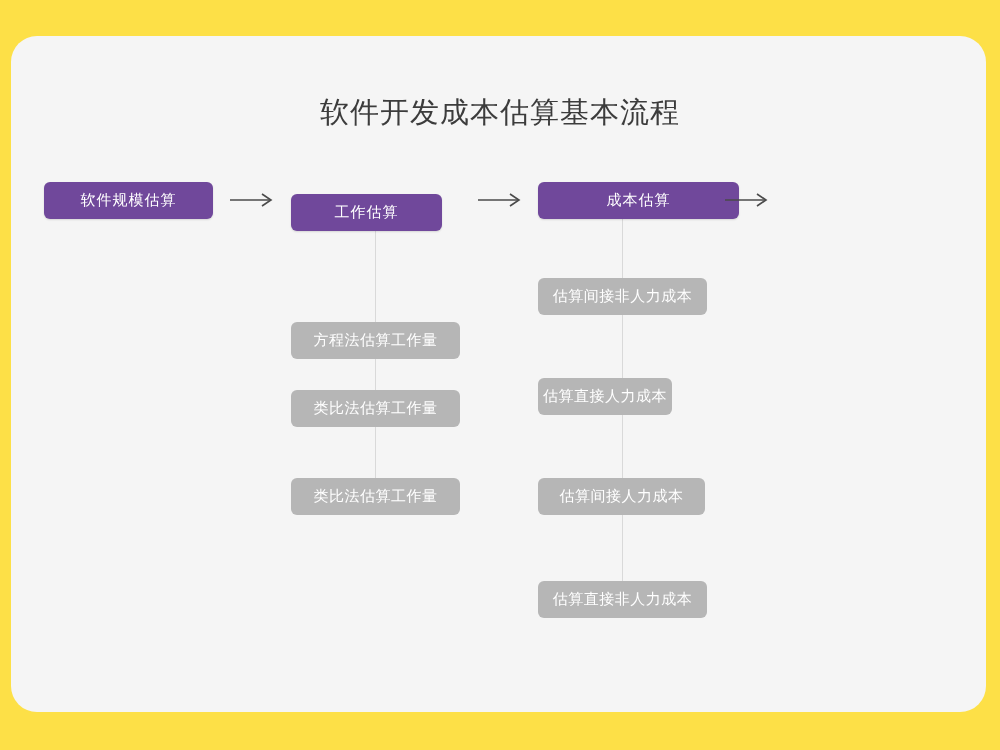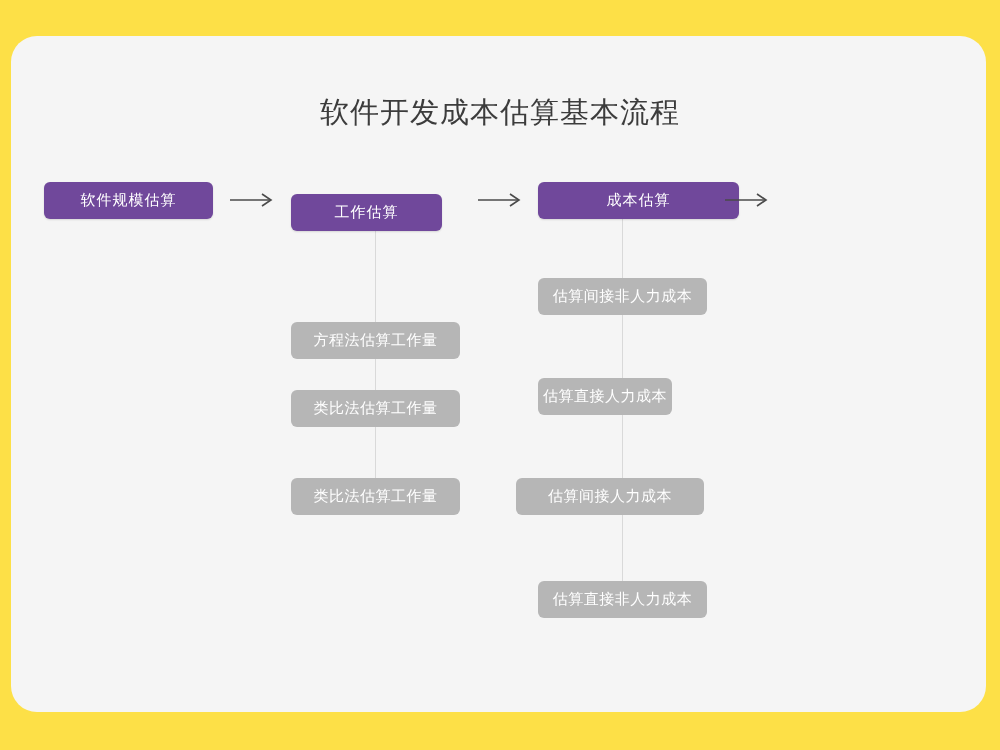--- a/index.html
+++ b/index.html
@@ -148,20 +148,20 @@
   <div class="node node-sub" style="left:291px; top:478px; width:169px;">
     <span>类比法估算工作量</span>
   </div>
 
   <div class="node node-sub" style="left:538px; top:278px; width:169px;">
     <span>估算间接非人力成本</span>
   </div>
   <div class="node node-sub" style="left:538px; top:378px; width:134px;">
     <span>估算直接人力成本</span>
   </div>
-  <div class="node node-sub" style="left:516px; top:478px; width:188px;">
+  <div class="node node-sub" style="left:538px; top:478px; width:167px;">
     <span>估算间接人力成本</span>
   </div>
   <div class="node node-sub" style="left:538px; top:581px; width:169px;">
     <span>估算直接非人力成本</span>
   </div>
 
 </div>
 
 </body></html>

